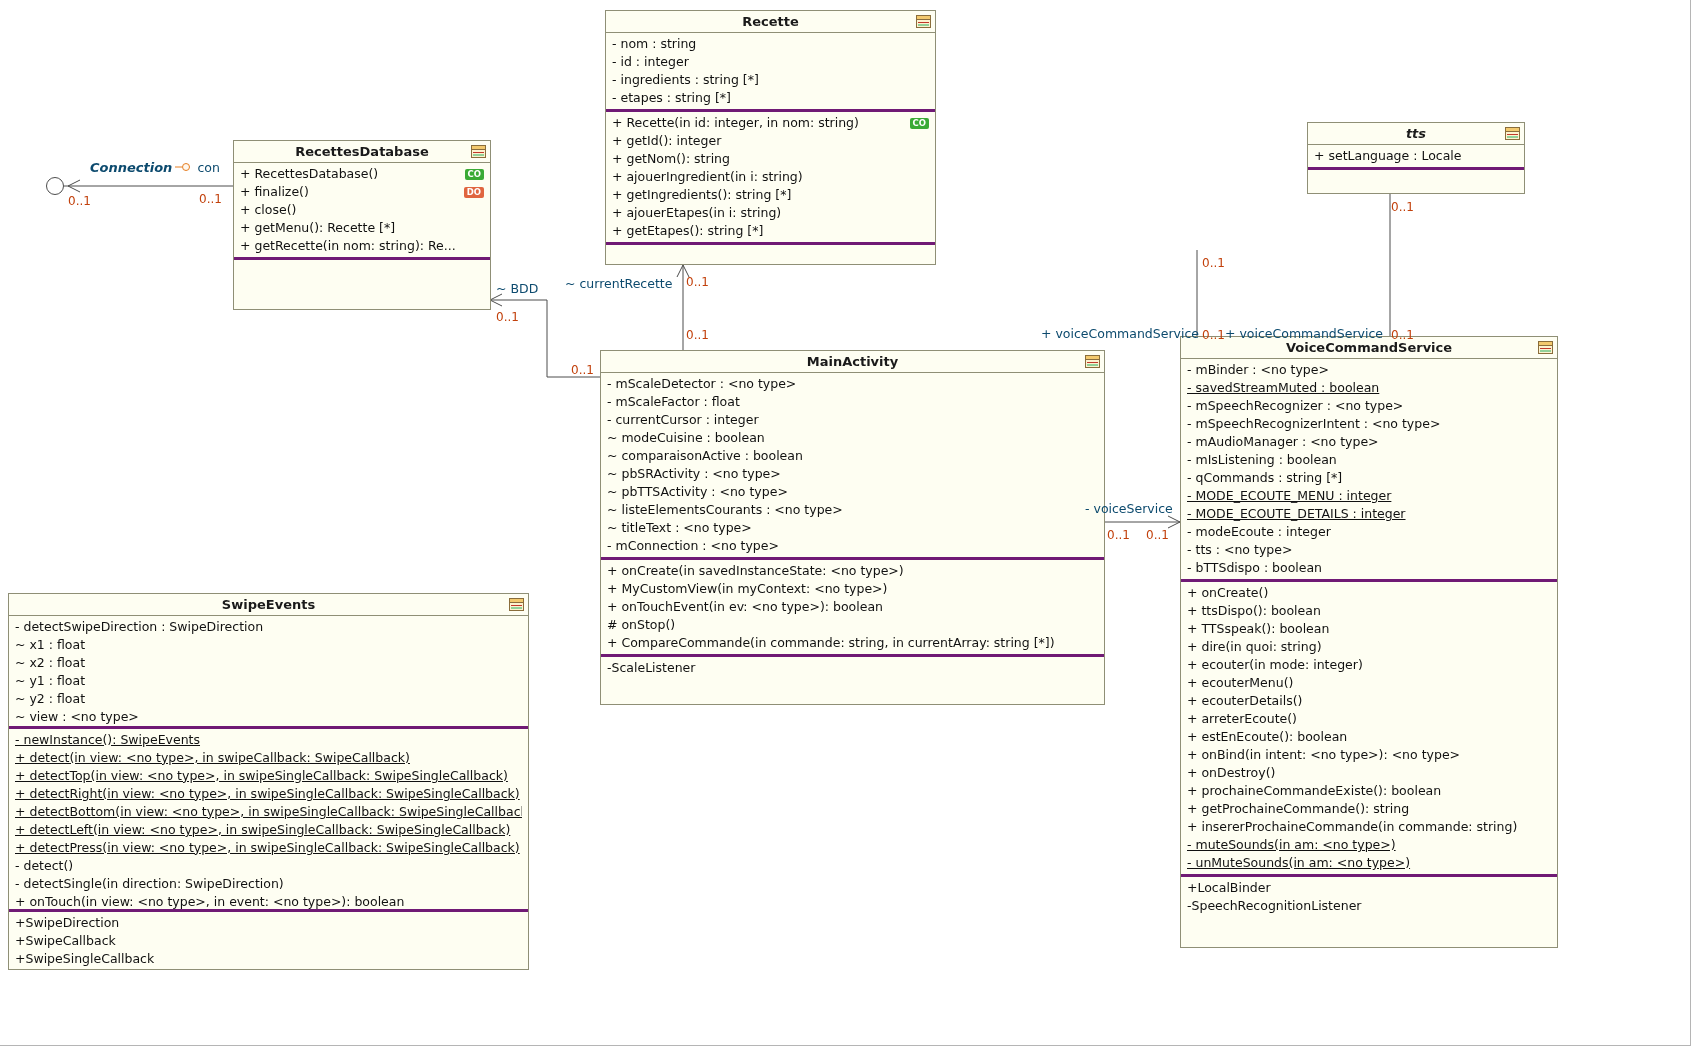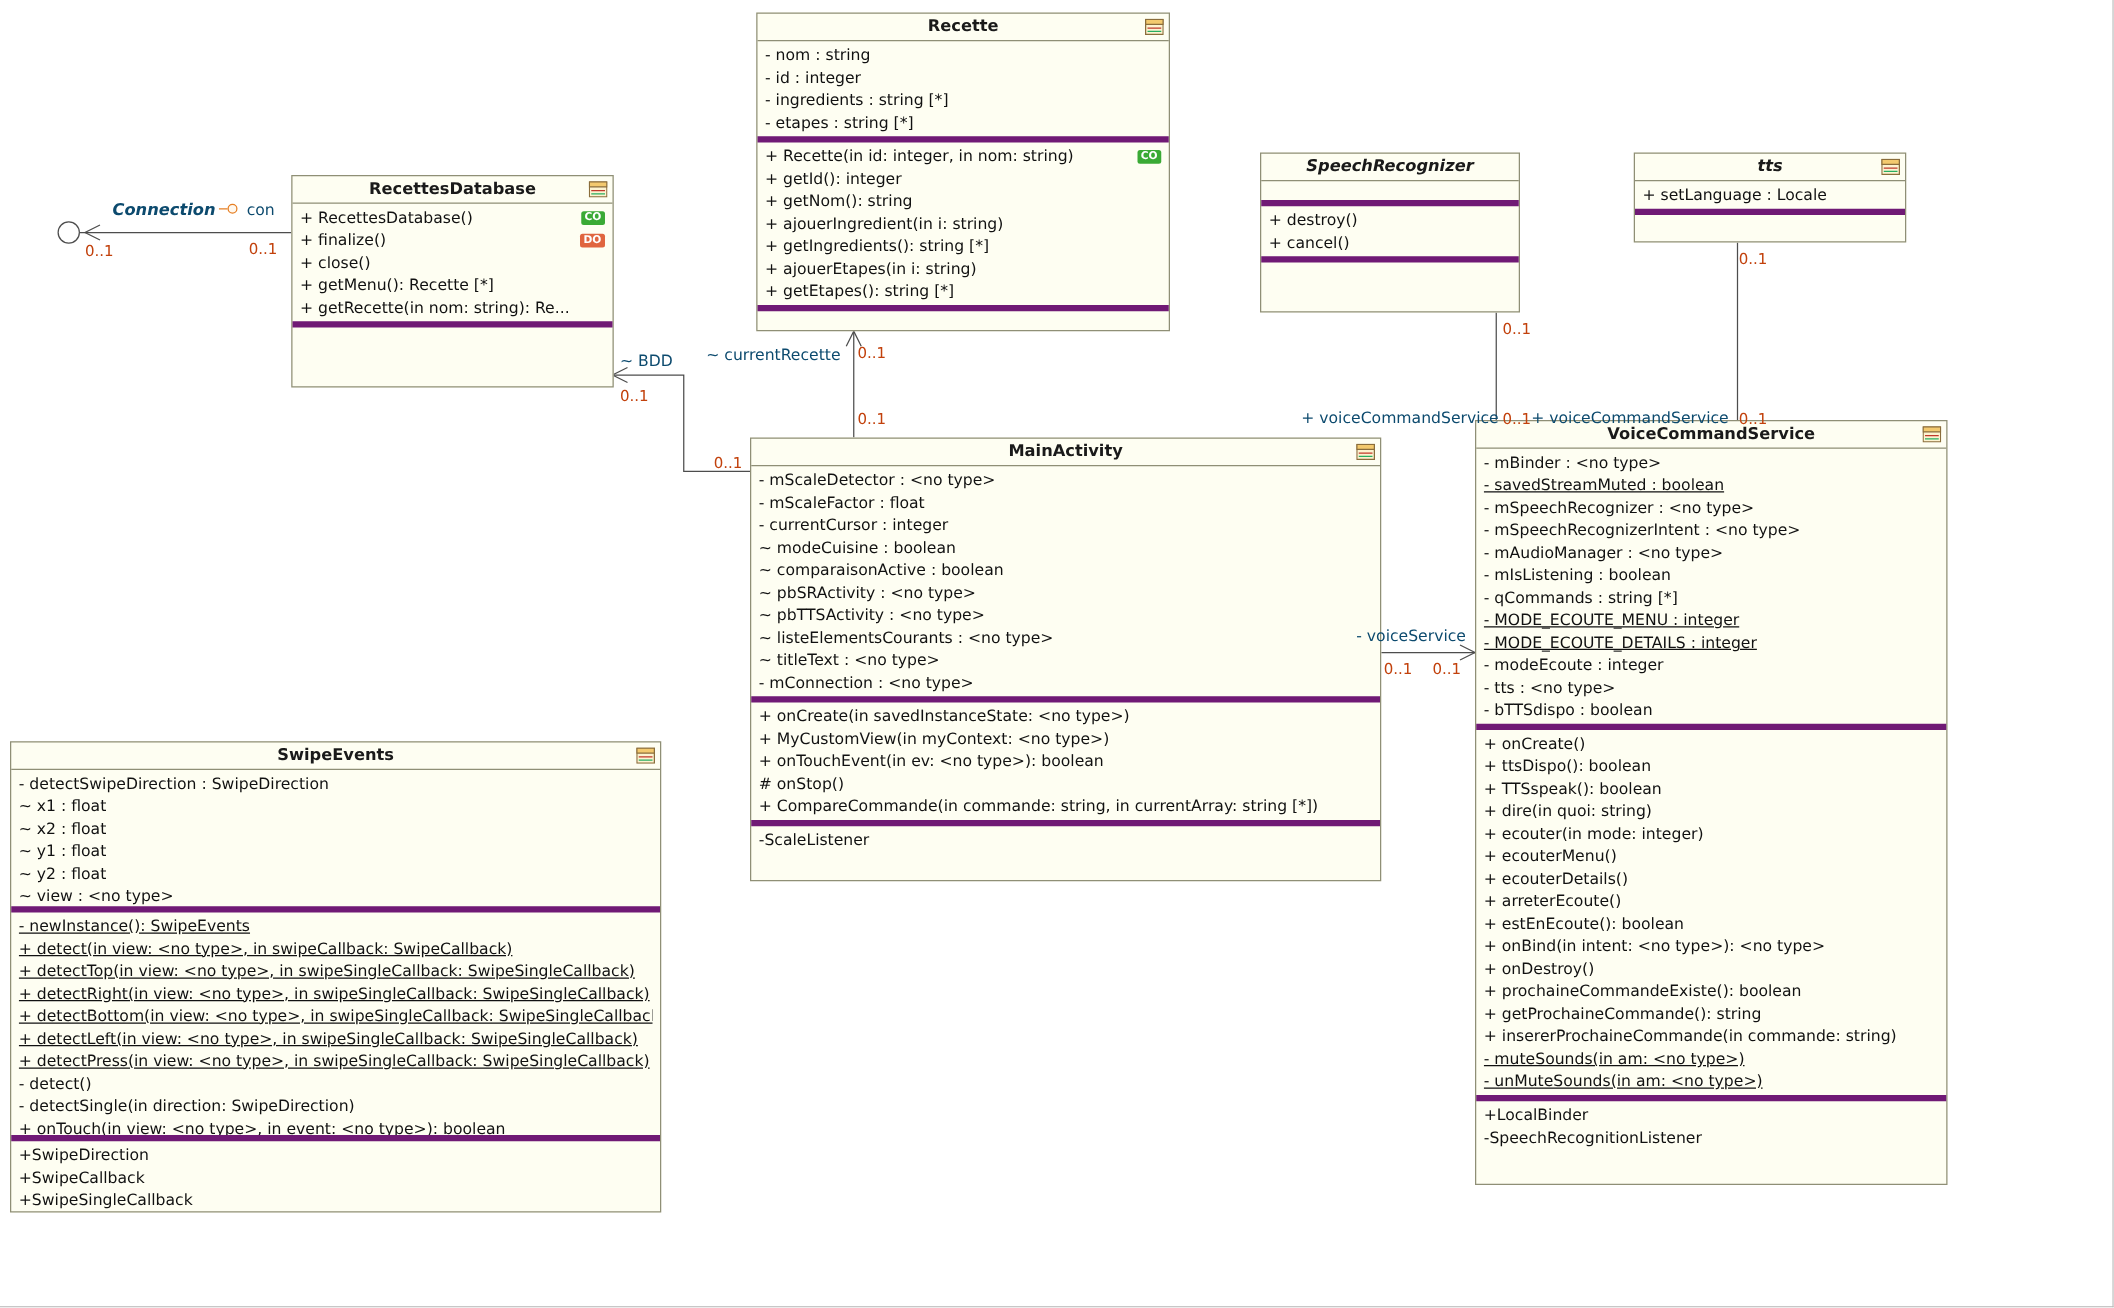--- a/index.html
+++ b/index.html
@@ -9,21 +9,21 @@
             border-right:1px solid #b5b5b5; border-bottom:1px solid #b5b5b5; overflow:hidden; }
 
   
   .uml-class { position:absolute; display:flex; flex-direction:column;
                background:#fefef2; border:1px solid #8f8f76; }
   .uml-header { height:22px; flex:0 0 22px; position:relative; display:flex;
                 align-items:center; justify-content:center; border-bottom:1px solid #8f8f76; }
   .uml-title { font-size:13px; font-weight:bold; color:#1a1a1a; white-space:nowrap; }
   .uml-title.it { font-style:italic; }
   .class-icon { position:absolute; right:4px; top:4px; line-height:0; }
-  .uml-compartment { border-bottom:5px solid #701a75; padding:2px 0; overflow:hidden; }
+  .uml-compartment { border-bottom:3px solid #701a75; padding:2px 0; overflow:hidden; }
   .uml-compartment:last-child { border-bottom:none; flex:1 1 auto; }
   .attrs-empty { min-height:20px; }
   .member { display:flex; align-items:center; height:18px; line-height:18px;
             padding:0 6px; font-size:12.5px; color:#111; white-space:nowrap; }
   .member-text { flex:1 1 auto; overflow:hidden; }
   .member-text.u { text-decoration:underline; }
   .badge { flex:0 0 auto; font-size:8.5px; font-weight:bold; color:#fff;
            border-radius:2px; padding:1px 3px; margin-left:4px; line-height:9px; }
 
   
@@ -176,35 +176,20 @@
         <div class="member">
           <span class="member-text">+ getMenu(): Recette [*]</span>
         </div>
         <div class="member">
           <span class="member-text">+ getRecette(in nom: string): Re...</span>
         </div>
       </div>
     <div class="uml-compartment"></div>
   </div>
 
-  <div class="uml-class box-speech-recognizer">
-    <div class="uml-header">
-      <span class="uml-title it">SpeechRecognizer</span>
-    </div>
-    <div class="uml-compartment attrs-empty"></div>
-    <div class="uml-compartment">
-        <div class="member">
-          <span class="member-text">+ destroy()</span>
-        </div>
-        <div class="member">
-          <span class="member-text">+ cancel()</span>
-        </div>
-      </div>
-    <div class="uml-compartment"></div>
-  </div>
 
   <div class="uml-class box-tts">
     <div class="uml-header">
       <span class="uml-title it">tts</span>
       <span class="class-icon">
         <svg width="15" height="13" viewBox="0 0 15 13">
             <rect x="0.5" y="0.5" width="14" height="12" fill="#fdf3d0" stroke="#8a6d3b"></rect>
             <rect x="0.5" y="0.5" width="14" height="4" fill="#f3c96e" stroke="#8a6d3b"></rect>
             <line x1="2" y1="7.5" x2="13" y2="7.5" stroke="#c0392b"></line>
             <line x1="2" y1="10" x2="13" y2="10" stroke="#27ae60"></line>

